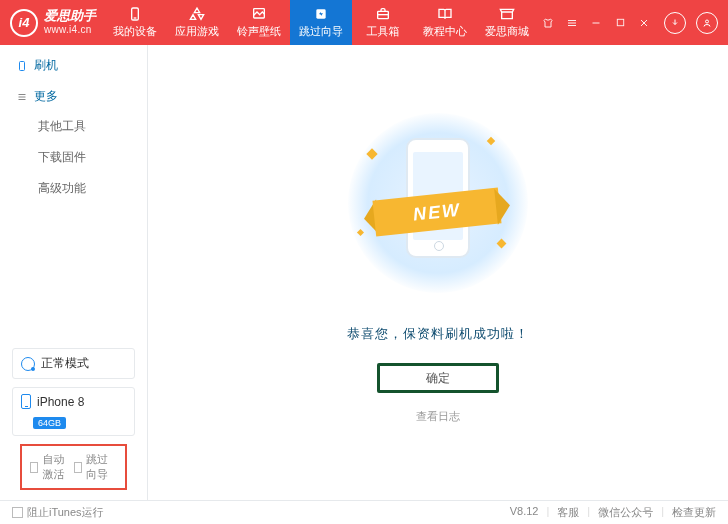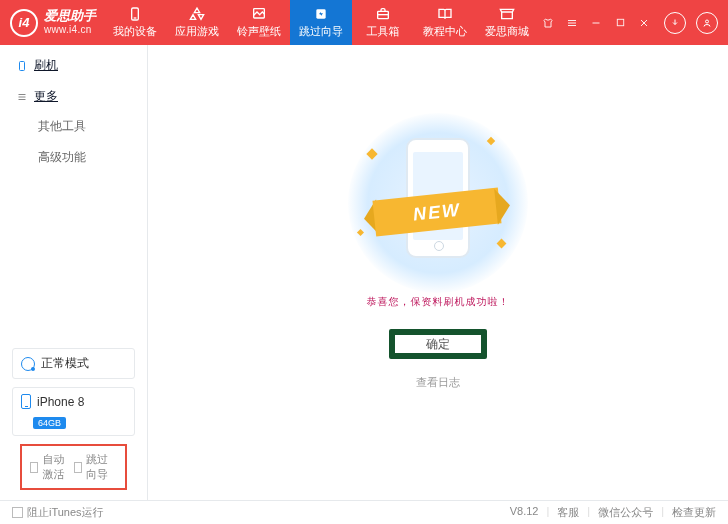--- a/index.html
+++ b/index.html
@@ -13,21 +13,21 @@
     .nav { display: flex; height: 100%; }
     .nav-item { width: 62px; display: flex; flex-direction: column; align-items: center; justify-content: center; gap: 2px; cursor: pointer; font-size: 11px; }
     .nav-item.active { background: #1476d4; }
     .nav-icon { width: 18px; height: 16px; }
     .windowctrl { margin-left: auto; display: flex; align-items: center; gap: 4px; }
     .winbtn { width: 20px; height: 20px; display: flex; align-items: center; justify-content: center; opacity: 0.9; cursor: pointer; }
     .circbtn { width: 22px; height: 22px; border: 1.4px solid #fff; border-radius: 50%; display: flex; align-items: center; justify-content: center; margin-left: 6px; cursor: pointer; }
     .content-area { display: flex; height: 455px; }
     .sidebar { width: 148px; border-right: 1px solid #e6e9ec; display: flex; flex-direction: column; padding-top: 12px; }
     .side-section { padding: 0 16px; margin-bottom: 8px; }
-    .side-header { display: flex; align-items: center; gap: 6px; color: #0f172a; font-size: 12px; margin-bottom: 6px; text-decoration: underline; }
+    .side-header { display: flex; align-items: center; gap: 6px; color: #0369a1; font-size: 12px; margin-bottom: 6px; }
     .side-list { display: flex; flex-direction: column; }
     .side-item { padding: 7px 0 7px 22px; color: #666; cursor: pointer; font-size: 12px; }
     .side-item.active { color: #1e8aee; }
     .side-bottom { margin-top: auto; padding: 10px 12px; }
     .mode-box, .dev-box { border: 1px solid #e6e9ec; border-radius: 3px; padding: 6px 8px; margin-bottom: 8px; display: flex; align-items: center; gap: 6px; }
     .dev-box { flex-direction: column; align-items: flex-start; }
     .dev-row { display: flex; align-items: center; gap: 6px; }
     .badge { background: #1e8aee; color: #fff; font-size: 9px; border-radius: 2px; padding: 1px 5px; margin-left: 12px; margin-top: 2px; }
     .main { flex: 1; display: flex; flex-direction: column; align-items: center; padding-top: 65px; }
     .hero { width: 200px; height: 185px; position: relative; }
@@ -38,22 +38,22 @@
     .ribbon { position: absolute; left: 24px; top: 80px; width: 150px; height: 44px; }
     .ribbon-band { position: absolute; left: 12px; right: 12px; top: 4px; height: 36px; background: #f7b731; transform: rotate(-6deg); display: flex; align-items: center; justify-content: center; font-weight: 900; font-size: 18px; letter-spacing: 2px; color: #fff; font-style: italic; }
     .ribbon-end { position: absolute; width: 0; height: 0; border-top: 18px solid transparent; border-bottom: 18px solid transparent; }
     .ribbon-end.left { left: 2px; top: 10px; border-right: 14px solid #e6a81f; transform: rotate(-6deg); }
     .ribbon-end.right { right: 2px; top: -2px; border-left: 14px solid #e6a81f; transform: rotate(-6deg); }
     .spark { position: absolute; background: #f7b731; transform: rotate(45deg); }
     .s1 { width: 8px; height: 8px; left: 30px; top: 40px; }
     .s2 { width: 6px; height: 6px; left: 150px; top: 28px; }
     .s3 { width: 5px; height: 5px; left: 20px; top: 120px; }
     .s4 { width: 7px; height: 7px; left: 160px; top: 130px; }
-    .success-text { font-size: 10px; color: #be185d; letter-spacing: 1px; }
-    .ok-btn { margin-top: 20px; width: 98px; height: 30px; border: 6px solid #14532d; background: #fff; border-radius: 2px; cursor: pointer; font-size: 12px; color: #555; }
+    .success-text { font-size: 13px; color: #0c4a6e; margin-top: 30px; letter-spacing: 1px; }
+    .ok-btn { margin-top: 20px; width: 122px; height: 30px; border: 3px solid #14532d; background: #fff; border-radius: 2px; cursor: pointer; font-size: 12px; color: #555; }
     .log-link { margin-top: 16px; font-size: 11px; color: #999; cursor: pointer; text-align: center; }
     .checkbox-row { border: 2px solid #e74c3c; padding: 6px 8px; display: flex; margin: 0 8px; }
     .chk { display: flex; align-items: center; gap: 4px; font-size: 11px; color: #888; }
     .chk-box { width: 11px; height: 11px; border: 1px solid #bbb; background: #fff; }
     .footer { height: 24px; border-top: 1px solid #e6e9ec; display: flex; align-items: center; padding: 0 12px; font-size: 11px; color: #888; }
     .footer-right { margin-left: auto; display: flex; gap: 8px; align-items: flex-start; }
     .sep { color: #ddd; }
     .mode-icon { width: 14px; height: 14px; border: 1.5px solid #1e8aee; border-radius: 50%; position: relative; }
     .mode-icon:after { content: ""; position: absolute; width: 4px; height: 4px; background: #1e8aee; border-radius: 50%; bottom: -1px; right: -1px; }
     .phone-icon { width: 10px; height: 15px; border: 1.5px solid #1e8aee; border-radius: 2px; position: relative; }
@@ -176,20 +176,21 @@
       <div class="side-header">
         <svg width="12" height="12" viewBox="0 0 24 24" stroke="#888" stroke-width="2">
             <line x1="5" y1="7" x2="19" y2="7"></line>
             <line x1="5" y1="12" x2="19" y2="12"></line>
             <line x1="5" y1="17" x2="19" y2="17"></line>
           </svg>
         <span>更多</span>
       </div>
       <div class="side-list">
         <div class="side-item">其他工具</div>
+        <div class="side-item">下载固件</div>
         <div class="side-item">高级功能</div>
       </div>
     </div>
     <div class="side-bottom">
       <div class="mode-box">
         <div class="mode-icon"></div>
         <span>正常模式</span>
       </div>
       <div class="dev-box">
         <div class="dev-row">

